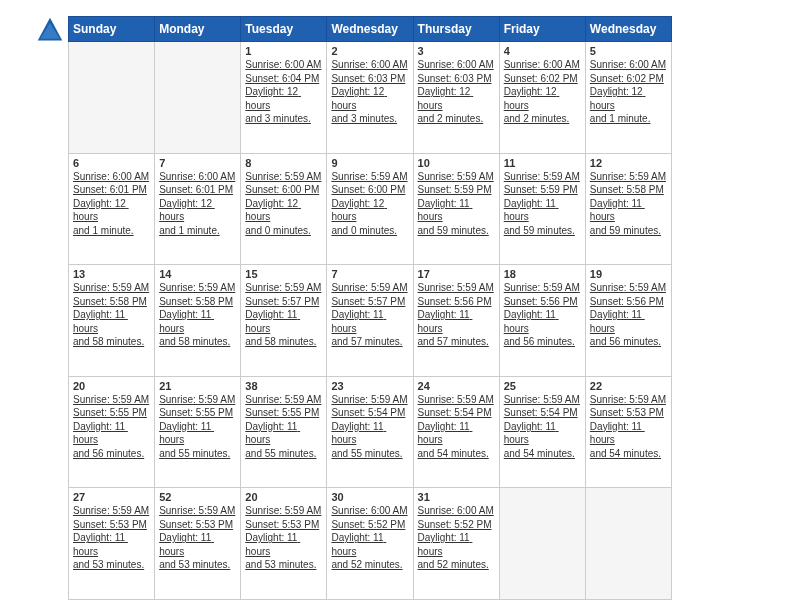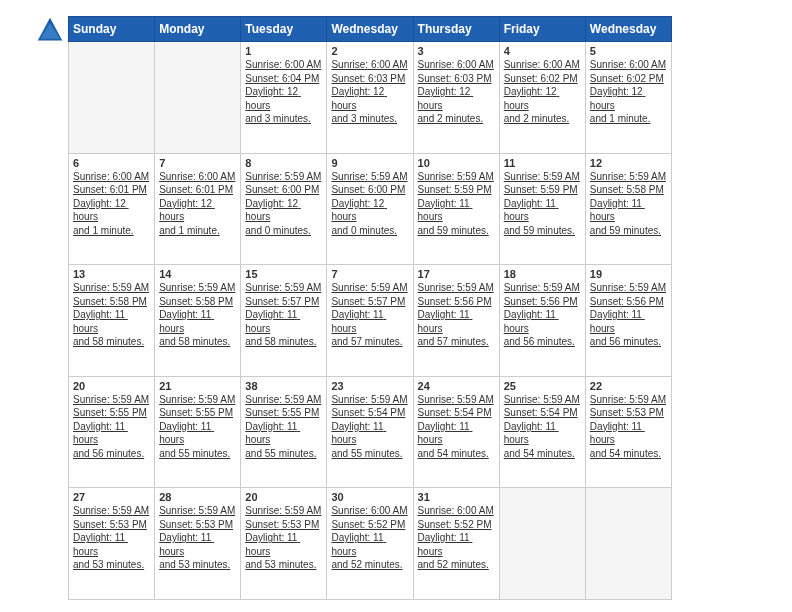--- a/index.html
+++ b/index.html
@@ -324,21 +324,21 @@
         </tr>
         <tr>
           <td>
             <span class="day-num">27</span>
             <div class="day-info" style="white-space: pre-wrap;">Sunrise: 5:59 AM
 Sunset: 5:53 PM
 Daylight: 11 hours
 and 53 minutes.</div>
           </td>
           <td>
-            <span class="day-num">28</span>
+            <span class="day-num">52</span>
             <div class="day-info" style="white-space: pre-wrap;">Sunrise: 5:59 AM
 Sunset: 5:53 PM
 Daylight: 11 hours
 and 53 minutes.</div>
           </td>
           <td>
             <span class="day-num">20</span>
             <div class="day-info" style="white-space: pre-wrap;">Sunrise: 5:59 AM
 Sunset: 5:53 PM
 Daylight: 11 hours

